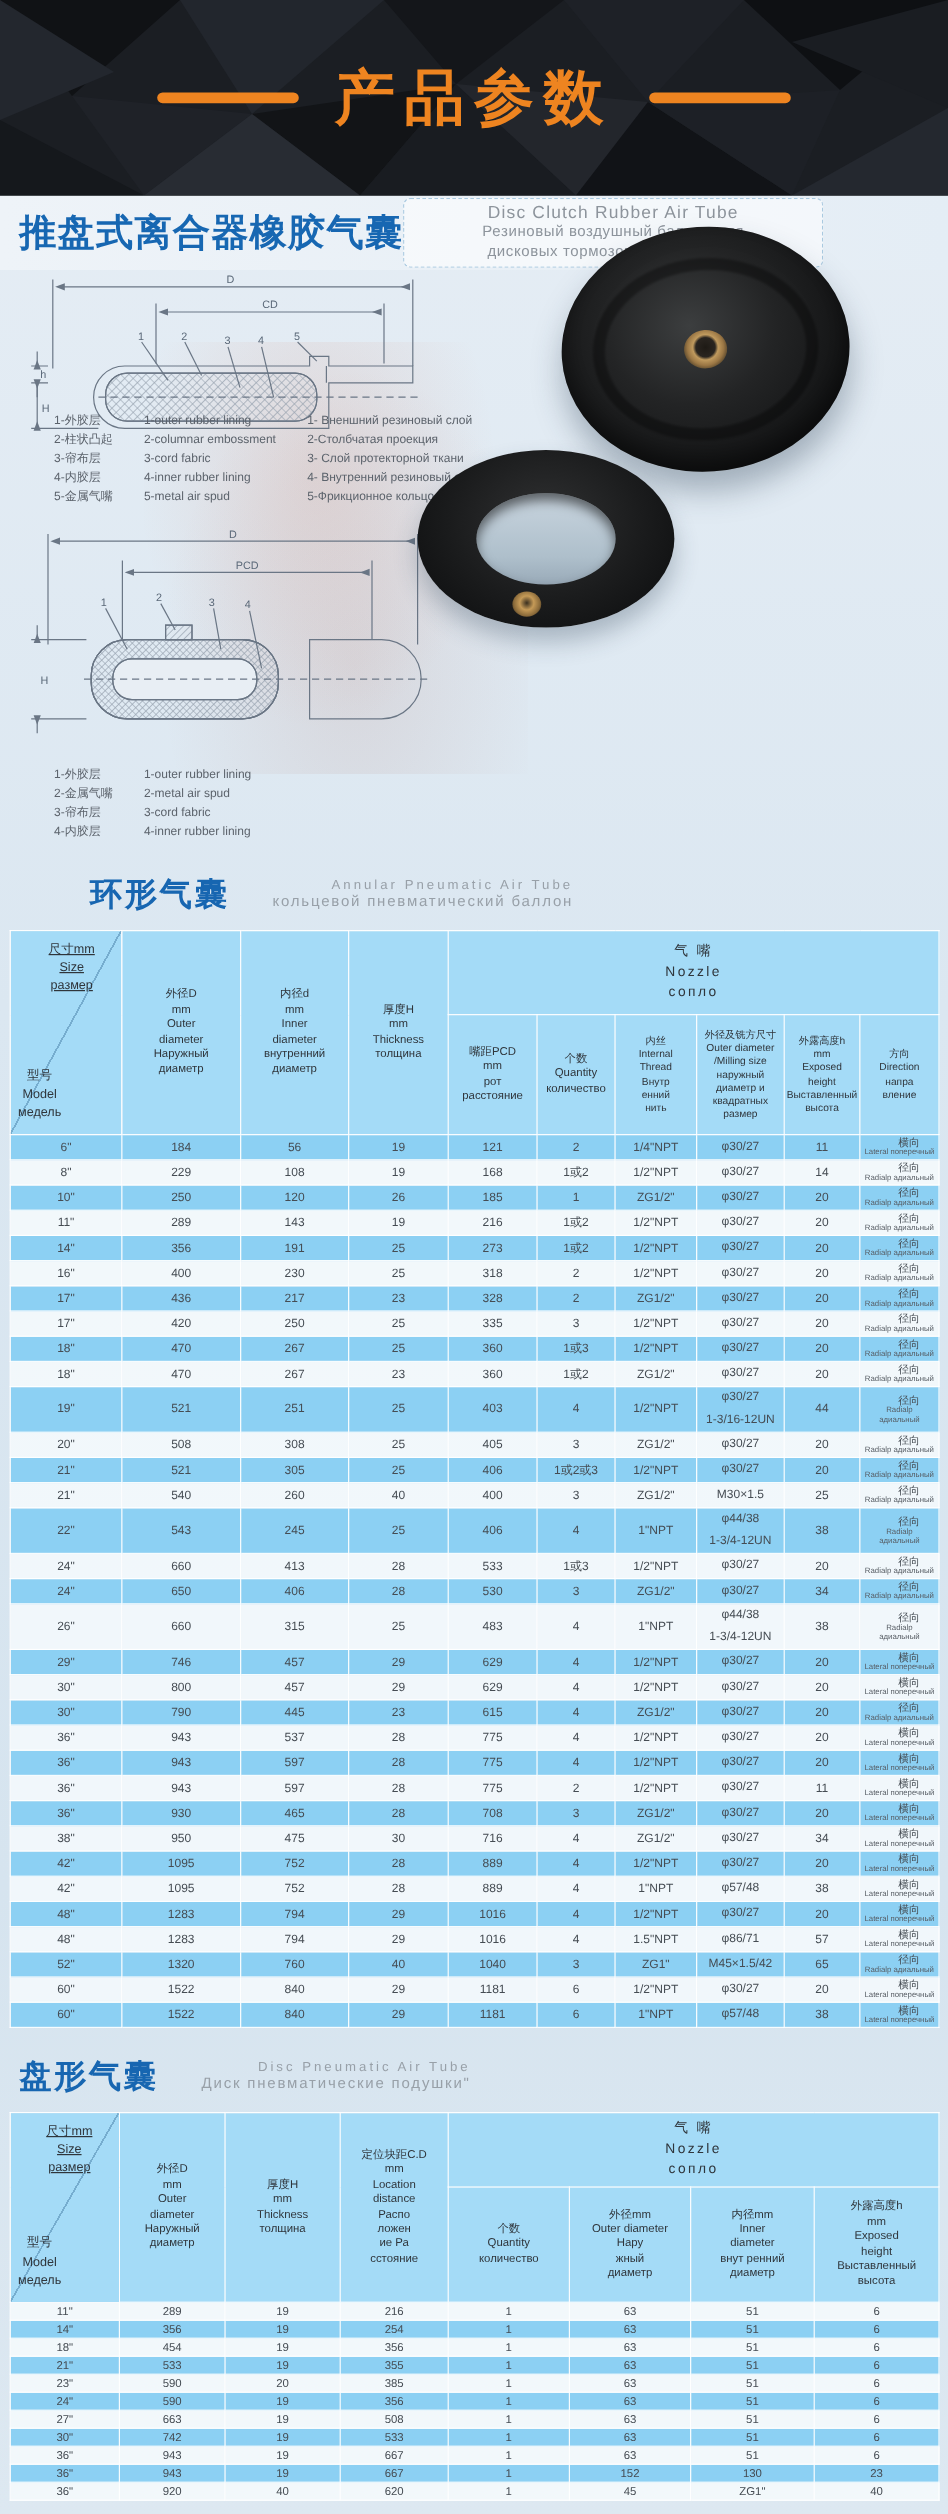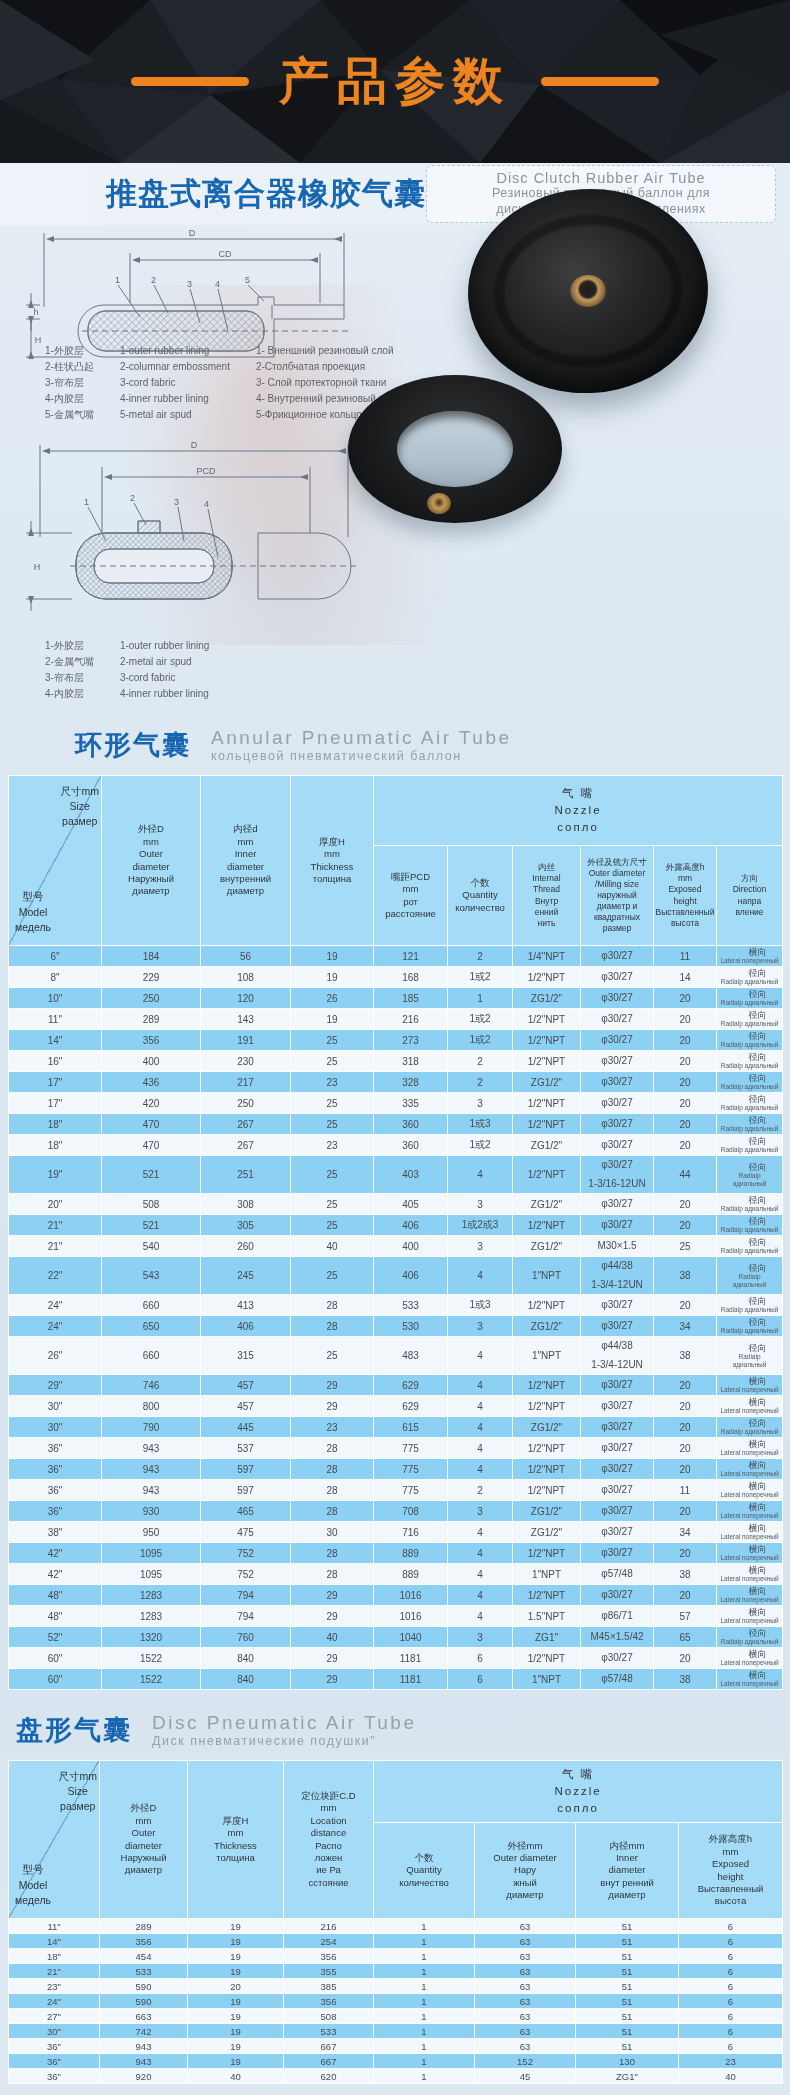--- a/index.html
+++ b/index.html
@@ -13,21 +13,21 @@
   .page { width:790px; height:2095px; overflow:hidden; background:linear-gradient(180deg,#e7eef5 0%, #dbe7f1 40%, #d6e4ef 75%, #dde8f1 100%); }
 
   
   .hero { position:relative; height:163px; background:#1b1e23; overflow:hidden; }
   .hero svg { position:absolute; inset:0; }
   .hero-title-row { position:absolute; inset:0; display:flex; align-items:center; justify-content:center; gap:30px; }
   .dash { width:118px; height:9px; border-radius:5px; background:#ee8420; }
   .hero-title { font-size:50px; font-weight:bold; color:#ee8420; letter-spacing:8px; }
 
   
-  .intro { height:62px; display:flex; align-items:center; justify-content:flex-end; padding:0 14px 0 16px; background:linear-gradient(90deg,#eef3f8,#e4edf5); }
+  .intro { height:62px; display:flex; align-items:center; justify-content:flex-start; padding:0 14px 0 16px; background:linear-gradient(90deg,#eef3f8,#e4edf5); }
   .intro-title { font-size:31px; font-weight:bold; color:#1767b2; letter-spacing:1px; }
   .intro-box { width:350px; border:1px dashed #a9c9e0; border-radius:6px; background:rgba(255,255,255,.55); padding:4px 6px; text-align:center; color:#8d949c; }
   .intro-box .b1 { font-size:14.5px; letter-spacing:1px; }
   .intro-box .b2 { font-size:12.5px; letter-spacing:.5px; line-height:1.25; }
 
   
   .diagrams { position:relative; height:490px; }
   .diagrams::before { content:""; position:absolute; left:120px; top:60px; width:320px; height:360px;
      background:radial-gradient(ellipse at 45% 30%, rgba(205,110,80,.16), rgba(205,110,80,0) 60%),
                 radial-gradient(ellipse at 55% 75%, rgba(160,80,60,.12), rgba(160,80,60,0) 65%); }
@@ -47,24 +47,24 @@
      background:radial-gradient(circle at 50% 45%, #1e1a15 0%, #2a2520 32%, #c09a5e 42%, #9a7644 60%, #55452c 76%, #1d1d1d 84%); }
   .photo2 { position:absolute; left:348px; top:150px; width:214px; height:148px; border-radius:50%;
      background:radial-gradient(ellipse at 50% 40%, #303132 0%, #1b1c1d 52%, #0e0f10 88%);
      box-shadow:0 12px 20px rgba(40,60,80,.3); }
   .photo2::after { content:""; position:absolute; left:23%; top:24%; width:54%; height:52%; border-radius:50%;
      background:linear-gradient(180deg,#c9d5df, #aebfcb 70%, #99aab8); box-shadow:inset 0 6px 10px rgba(0,0,0,.55); }
   .spud { position:absolute; left:37%; bottom:6%; width:24px; height:21px; border-radius:50%;
      background:radial-gradient(circle at 50% 45%, #3a2f1f 0%, #c59a57 35%, #8a6a3a 65%, #3c311e 85%); }
 
   
-  .section-head { display:flex; align-items:center; gap:20px; padding:12px 0 8px 75px; }
+  .section-head { display:flex; align-items:center; gap:36px; padding:12px 0 8px 75px; }
   .section-head .cn { font-size:27px; font-weight:bold; color:#1766b1; letter-spacing:2px; }
   .section-head .latin { color:#98a0a8; }
-  .section-head .latin .en { font-size:19px; letter-spacing:2.5px; }
+  .section-head .latin .en { font-size:11px; letter-spacing:2.5px;text-align:right; }
   .section-head .latin .ru { font-size:12.5px; letter-spacing:1.5px; }
 
   
   .table-wrap { padding:4px 8px 0 8px; }
   table { width:774px; border-collapse:collapse; table-layout:fixed; }
   th, td { border:1px solid rgba(255,255,255,.92); text-align:center; vertical-align:middle; }
   thead th { background:#a4dbf7; color:#2f353b; font-weight:normal; white-space:pre-line; font-size:9.5px; line-height:1.3; padding:2px 1px; }
   th.group { font-size:11.5px; line-height:1.5; letter-spacing:2px;margin-top:20px; }
   tbody td { color:#454c53; font-size:10px; padding:0 1px; }
   .row-blue td { background:#8cd0f3; }
@@ -78,21 +78,21 @@
   .t1 tbody td:last-child div { line-height:1.15; }
   .t1 tbody td:last-child div:first-child { font-size:9px;margin-left:16px; }
   .t1 tbody td:last-child div:nth-child(n+2) { font-size:6.5px; color:#565c63; }
   .t2 tbody td { height:15px; font-size:9.5px; }
   .t2 thead tr.r1 th { height:62px; }
   .t2 thead tr.r2 th { height:96px; }
 
   th.corner { position:relative; }
   th.corner .diag { position:absolute; inset:0;
      background:linear-gradient(to bottom right, transparent 49.4%, rgba(110,165,200,.85) 49.4%, rgba(110,165,200,.85) 50.3%, transparent 50.3%); }
-  th.corner .c-size { position:absolute; top:8px; right:2px; white-space:pre-line; font-size:10.5px; line-height:1.45; }
+  th.corner .c-size { position:absolute; top:8px; right:22px; white-space:pre-line; font-size:10.5px; line-height:1.45;text-decoration:underline; }
   th.corner .c-model { position:absolute; bottom:10px; left:6px; white-space:pre-line; font-size:10.5px; line-height:1.45; }
 </style>
 </head>
 <body>
 
 <div class="page">
 
   <div class="hero">
     <svg viewBox="0 0 790 163" preserveAspectRatio="none">
       <rect width="790" height="163" fill="#1b1e23"></rect>

